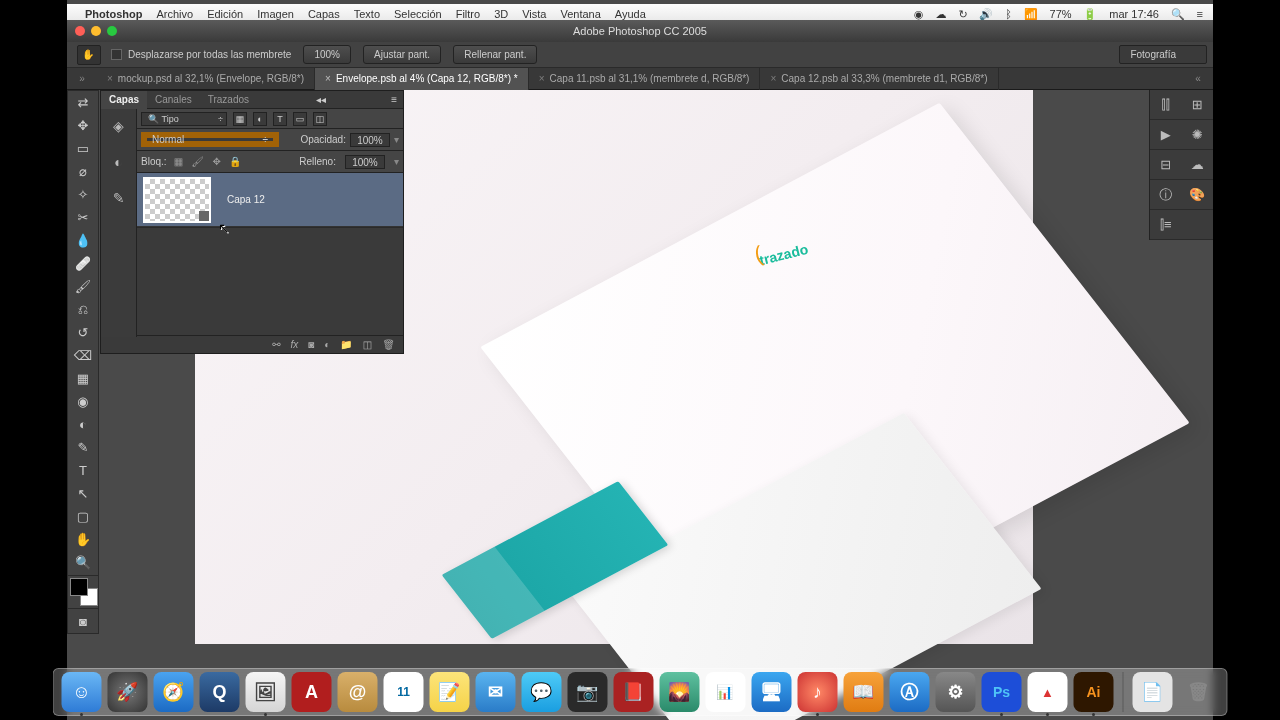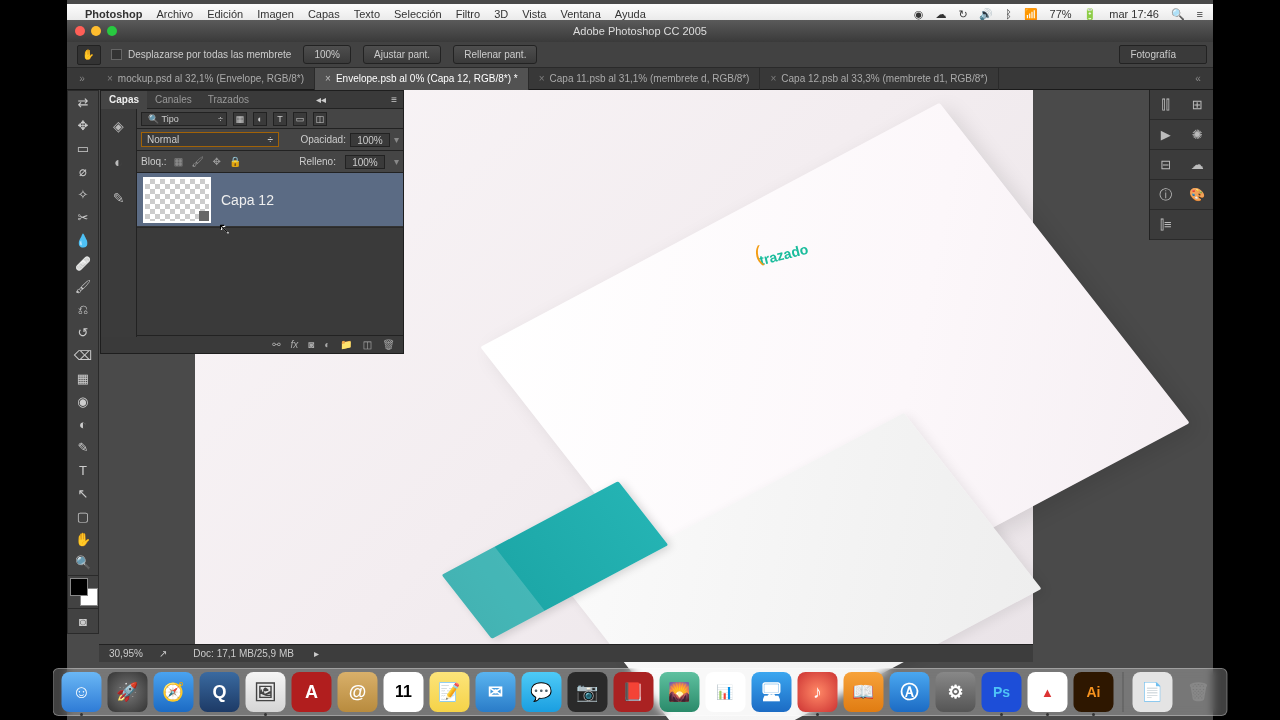--- a/index.html
+++ b/index.html
@@ -64,35 +64,35 @@
 .layerspanel .tabs2 .ptab { padding: 0 8px; height: 18px; line-height: 18px; text-align: right; }
 .layerspanel .tabs2 .ptab.active { background: #454545; font-weight: bold; color: #eee; }
 .layerspanel .tabs2 .ptab2 { padding: 0 8px; color: #999; }
 .layerspanel .tabs2 .menuicon { margin-left: auto; padding: 0 6px; }
 .leftstrip { position:absolute; left:0; top:18px; width:36px; bottom:16px; background:#3b3b3b; border-right:1px solid #222; display:flex; flex-direction:column; align-items:center; padding-top:6px; gap:14px; }
 .leftstrip div { width:22px; height:22px; display:flex; align-items:center; justify-content:center; color:#bbb; font-size:14px;}
 .layerspanel .filterrow { margin-left:36px; height: 20px; display: flex; align-items: center; gap: 6px; padding: 0 4px; border-bottom: 1px solid #222; }
 .layerspanel .filterrow .sel { flex: 0 0 86px; background: #3a3a3a; border: 1px solid #222; height: 14px; font-size: 9px; padding-left: 6px; display:flex; align-items:center; justify-content:space-between; padding-right:3px;}
 .layerspanel .filterrow .ficon { width: 14px; height: 14px; background: #3a3a3a; border: 1px solid #222; display:flex;align-items:center;justify-content:center;font-size:9px;}
 .layerspanel .blendrow { margin-left:36px; height: 22px; display: flex; align-items: center; border-bottom: 1px solid #222; }
-.layerspanel .blendrow .sel { width: 138px; background: #3a3a3a; border: 1px solid #a16207; height: 15px; font-size: 10px; padding: 0 5px; margin-left: 4px; display:flex;align-items:center;justify-content:space-between;}
+.layerspanel .blendrow .sel { width: 138px; background: #3a3a3a; border: 6px solid #a16207; height: 15px; font-size: 10px; padding: 0 5px; margin-left: 4px; display:flex;align-items:center;justify-content:space-between;}
 .layerspanel .blendrow .lbl2 { margin-left: auto; }
 .layerspanel .blendrow .val { width: 40px; background: #3a3a3a; border: 1px solid #222; height: 14px; text-align: center; margin: 0 4px; line-height:14px;}
 .layerspanel .lockrow { margin-left:36px; height: 22px; display: flex; align-items: center; border-bottom: 1px solid #222; padding-left: 4px; gap: 5px; }
 .layerspanel .lockrow .ic { width: 14px; height: 14px; display:flex;align-items:center;justify-content:center; font-size:10px; color:#999;}
 .layerspanel .lockrow .filllbl { margin-left: auto; }
 .layerspanel .lockrow .val { width: 40px; background: #3a3a3a; border: 1px solid #222; height: 14px; text-align: center; margin: 0 4px; line-height:14px;}
 .layerspanel .layerlist { margin-left:0; }
 .layerspanel .layer { height: 54px; display: flex; align-items: center; border-bottom: 1px solid #333; }
 .layerspanel .layer.sel { background: #5b6b84; }
 .layerspanel .layer .eye { width: 36px; text-align: center; height:100%; display:flex;align-items:center;justify-content:center; background:#3b3b3b; border-right:1px solid #222;}
 .layerspanel .layer .thumb { width: 68px; height: 46px; background: #fff; border: 2px solid #ddd; margin-left: 6px; background-image: linear-gradient(45deg,#ccc 25%,transparent 25%,transparent 75%,#ccc 75%),linear-gradient(45deg,#ccc 25%,transparent 25%,transparent 75%,#ccc 75%); background-size: 10px 10px; background-position: 0 0, 5px 5px; position:relative;}
 .layerspanel .layer.sel .thumb { border: 2px solid #fff; }
 .layerspanel .layer .thumb .corner { position:absolute; bottom:0; right:0; width:10px; height:10px; background:#666; }
-.layerspanel .layer .name { margin-left: 10px; color: #eee; font-size: 14px; }
+.layerspanel .layer .name { margin-left: 16px; color: #eee; font-size: 10px; }
 .layerspanel .empty { height: 108px; margin-left:0; background:#3a3a3a; border-top:1px solid #2a2a2a;}
 .layerspanel .footer { height: 18px; border-top: 1px solid #222; display: flex; align-items: center; justify-content: flex-end; gap: 10px; padding: 0 8px; color: #aaa; font-size: 10px; background:#3a3a3a; }
 
 
 .rightdock { position: absolute; top: 90px; right: 67px; width: 64px; background: #3b3b3b; border-left: 1px solid #222; display:flex; flex-direction:column;}
 .rightdock .row { height: 30px; display: flex; }
 .rightdock .cell { flex:1; display:flex;align-items:center;justify-content:center; color:#bbb; font-size:13px; border-bottom:1px solid #2a2a2a;}
 
 
 .statusbar { position: absolute; top: 644px; left: 99px; width: 934px; height: 18px; background: #3d3d3d; display: flex; align-items: center; font-size: 10px; color: #ccc; border-top: 1px solid #222; }
@@ -164,21 +164,21 @@
   </div>
 
   <div class="tabbar">
     <div class="expand">»</div>
     <div class="tab">
         <span class="x">×</span>
         <span>mockup.psd al 32,1% (Envelope, RGB/8*)</span>
       </div>
     <div class="tab active">
         <span class="x">×</span>
-        <span>Envelope.psb al 0% (Capa 12, RGB/8*) *</span>
+        <span>Envelope.psb al 4% (Capa 12, RGB/8*) *</span>
       </div>
     <div class="tab">
         <span class="x">×</span>
         <span>Capa 11.psb al 31,1% (membrete d, RGB/8*)</span>
       </div>
     <div class="tab">
         <span class="x">×</span>
         <span>Capa 12.psb al 33,3% (membrete d1, RGB/8*)</span>
       </div>
     <div class="collapse">«</div>
@@ -304,36 +304,30 @@
     <div class="row">
         <div class="cell">ⓘ</div>
         <div class="cell">🎨</div>
       </div>
     <div class="row">
         <div class="cell">⫿≡</div>
         <div class="cell"></div>
       </div>
   </div>
 
-  <div class="statusbar">
-    <span class="zoom">30,95%</span>
-    <span class="share">↗</span>
-    <span class="doc">Doc: 17,1 MB/25,9 MB</span>
-    <span>▸</span>
-  </div>
 
   <div class="dock">
     <div class="app ind" style="background:linear-gradient(#6ab7f5,#2e7bd6)">☺</div>
     <div class="app" style="background:radial-gradient(#777,#333)">🚀</div>
     <div class="app" style="background:linear-gradient(#4aa3f0,#1c6bc4)">🧭</div>
     <div class="app" style="background:linear-gradient(#3a6aa0,#1d3a66)">Q</div>
     <div class="app ind" style="background:linear-gradient(#f5f5f5,#d5d5d5);color:#444">🖼</div>
     <div class="app" style="background:#b11e1e">A</div>
     <div class="app" style="background:linear-gradient(#d9b06a,#b88b3e)">@</div>
-    <div class="app" style="background:#fff;color:#000000;font-size:16px">11</div>
+    <div class="app" style="background:#fff;color:#0369a1;font-size:12px">11</div>
     <div class="app" style="background:linear-gradient(#fce47a,#f5d348);color:#7a6a20">📝</div>
     <div class="app" style="background:linear-gradient(#5ab4f0,#2a7cc8)">✉</div>
     <div class="app" style="background:linear-gradient(#4ecbf7,#1a9ee0)">💬</div>
     <div class="app" style="background:#2a2a2a">📷</div>
     <div class="app" style="background:#aa2222">📕</div>
     <div class="app" style="background:linear-gradient(#5fc1a0,#2a8a6a)">🌄</div>
     <div class="app" style="background:#fff;color:#2a7;font-size:14px">📊</div>
     <div class="app" style="background:linear-gradient(#3aa6f0,#1c6bc4)">🖥</div>
     <div class="app ind" style="background:radial-gradient(#f86,#c33)">♪</div>
     <div class="app" style="background:linear-gradient(#f7a23a,#e07c12)">📖</div>

